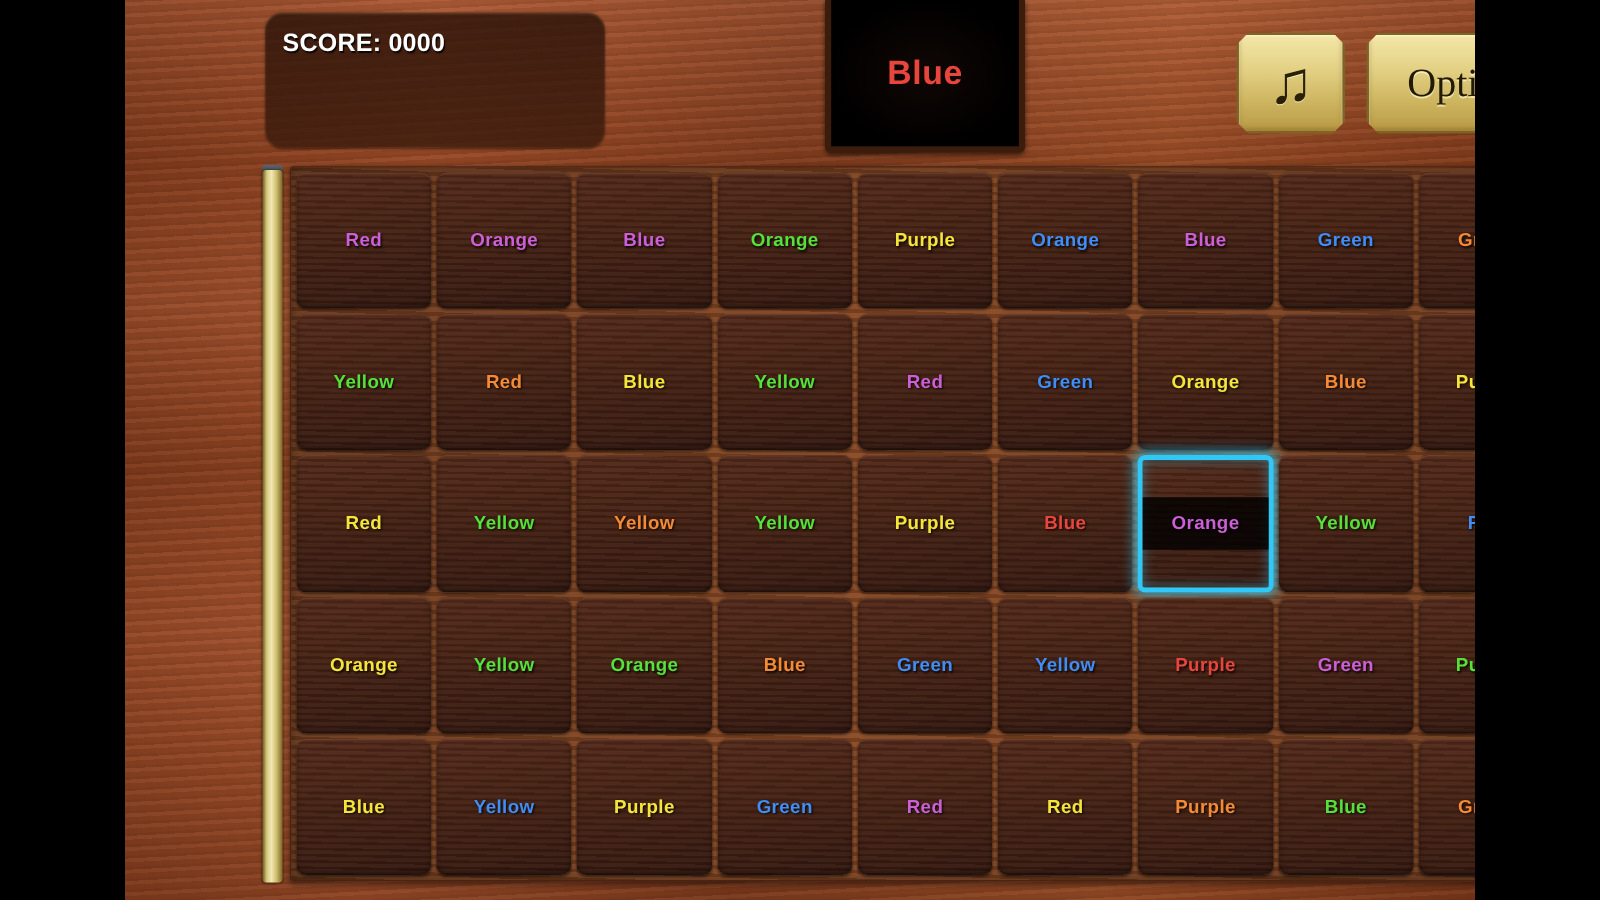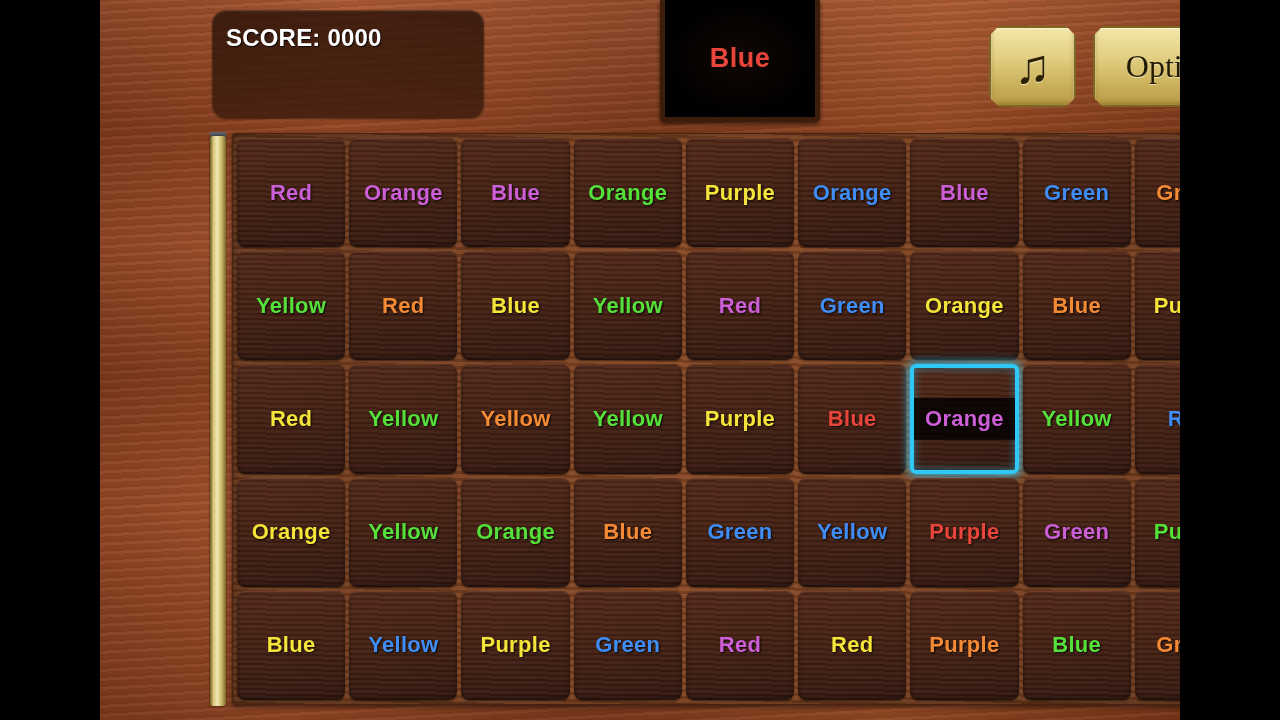--- a/index.html
+++ b/index.html
@@ -56,21 +56,21 @@
     width: 272px;
     height: 108px;
     border-radius: 14px;
     background: linear-gradient(180deg, rgba(40,17,7,0.80), rgba(58,26,12,0.80));
     box-shadow: inset 0 1px 2px rgba(255,190,140,0.25),
                 0 1px 2px rgba(0,0,0,0.5);
     padding: 14px 0 0 14px;
   }
   .hud-line {
     color: #ffffff;
-    font-size: 24px;
+    font-size: 20px;
     font-weight: bold;
     letter-spacing: 0.2px;
     text-shadow: 1px 1px 1px rgba(0,0,0,0.85);
     margin-bottom: 11px;
     white-space: nowrap;
   }
 
   #target-panel {
     position: absolute;
     left: 560px;
@@ -197,21 +197,21 @@
       linear-gradient(170deg, #53291a 0%, #462214 40%, #3d1d12 72%, #331810 100%);
     box-shadow: inset 0 1px 1px rgba(255,170,120,0.18),
                 inset 0 -2px 4px rgba(0,0,0,0.45),
                 0 1px 2px rgba(0,0,0,0.5);
     display: flex;
     align-items: center;
     justify-content: center;
     overflow: hidden;
   }
   .tile-word {
-    font-size: 22px;
+    font-size: 15px;
     font-weight: bold;
     letter-spacing: 0.3px;
     text-shadow: 1px 1px 2px rgba(0,0,0,0.85);
     position: relative;
     z-index: 2;
     white-space: nowrap;
   }
 
   .tile.selected {
     border: 4px solid #2fc8f7;

